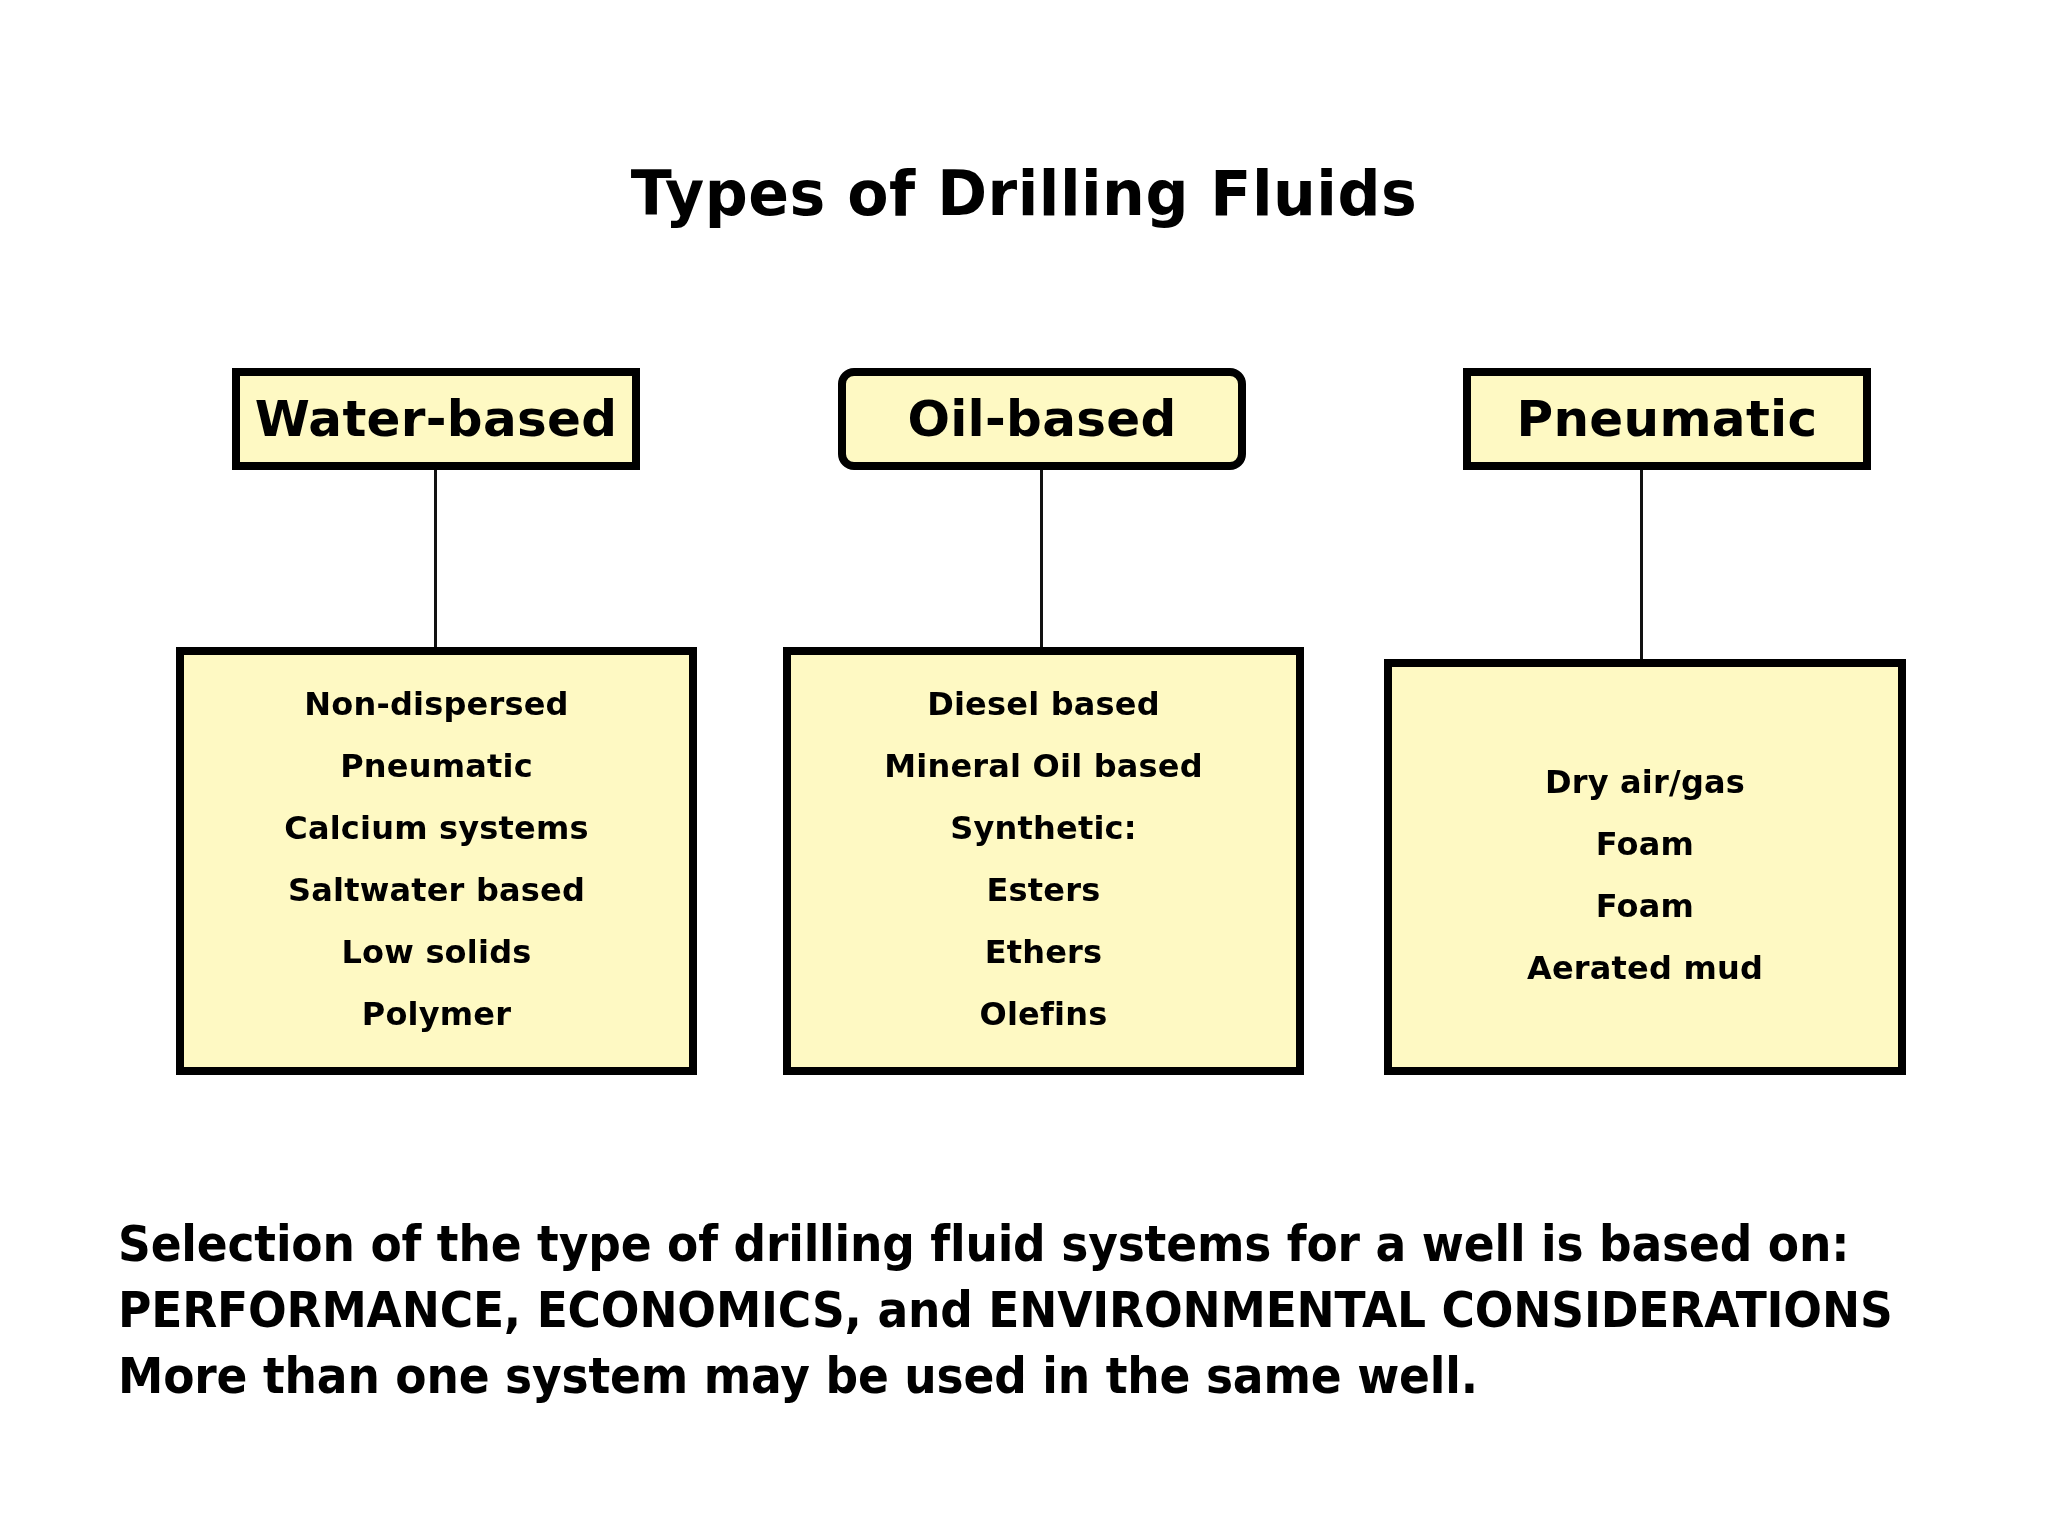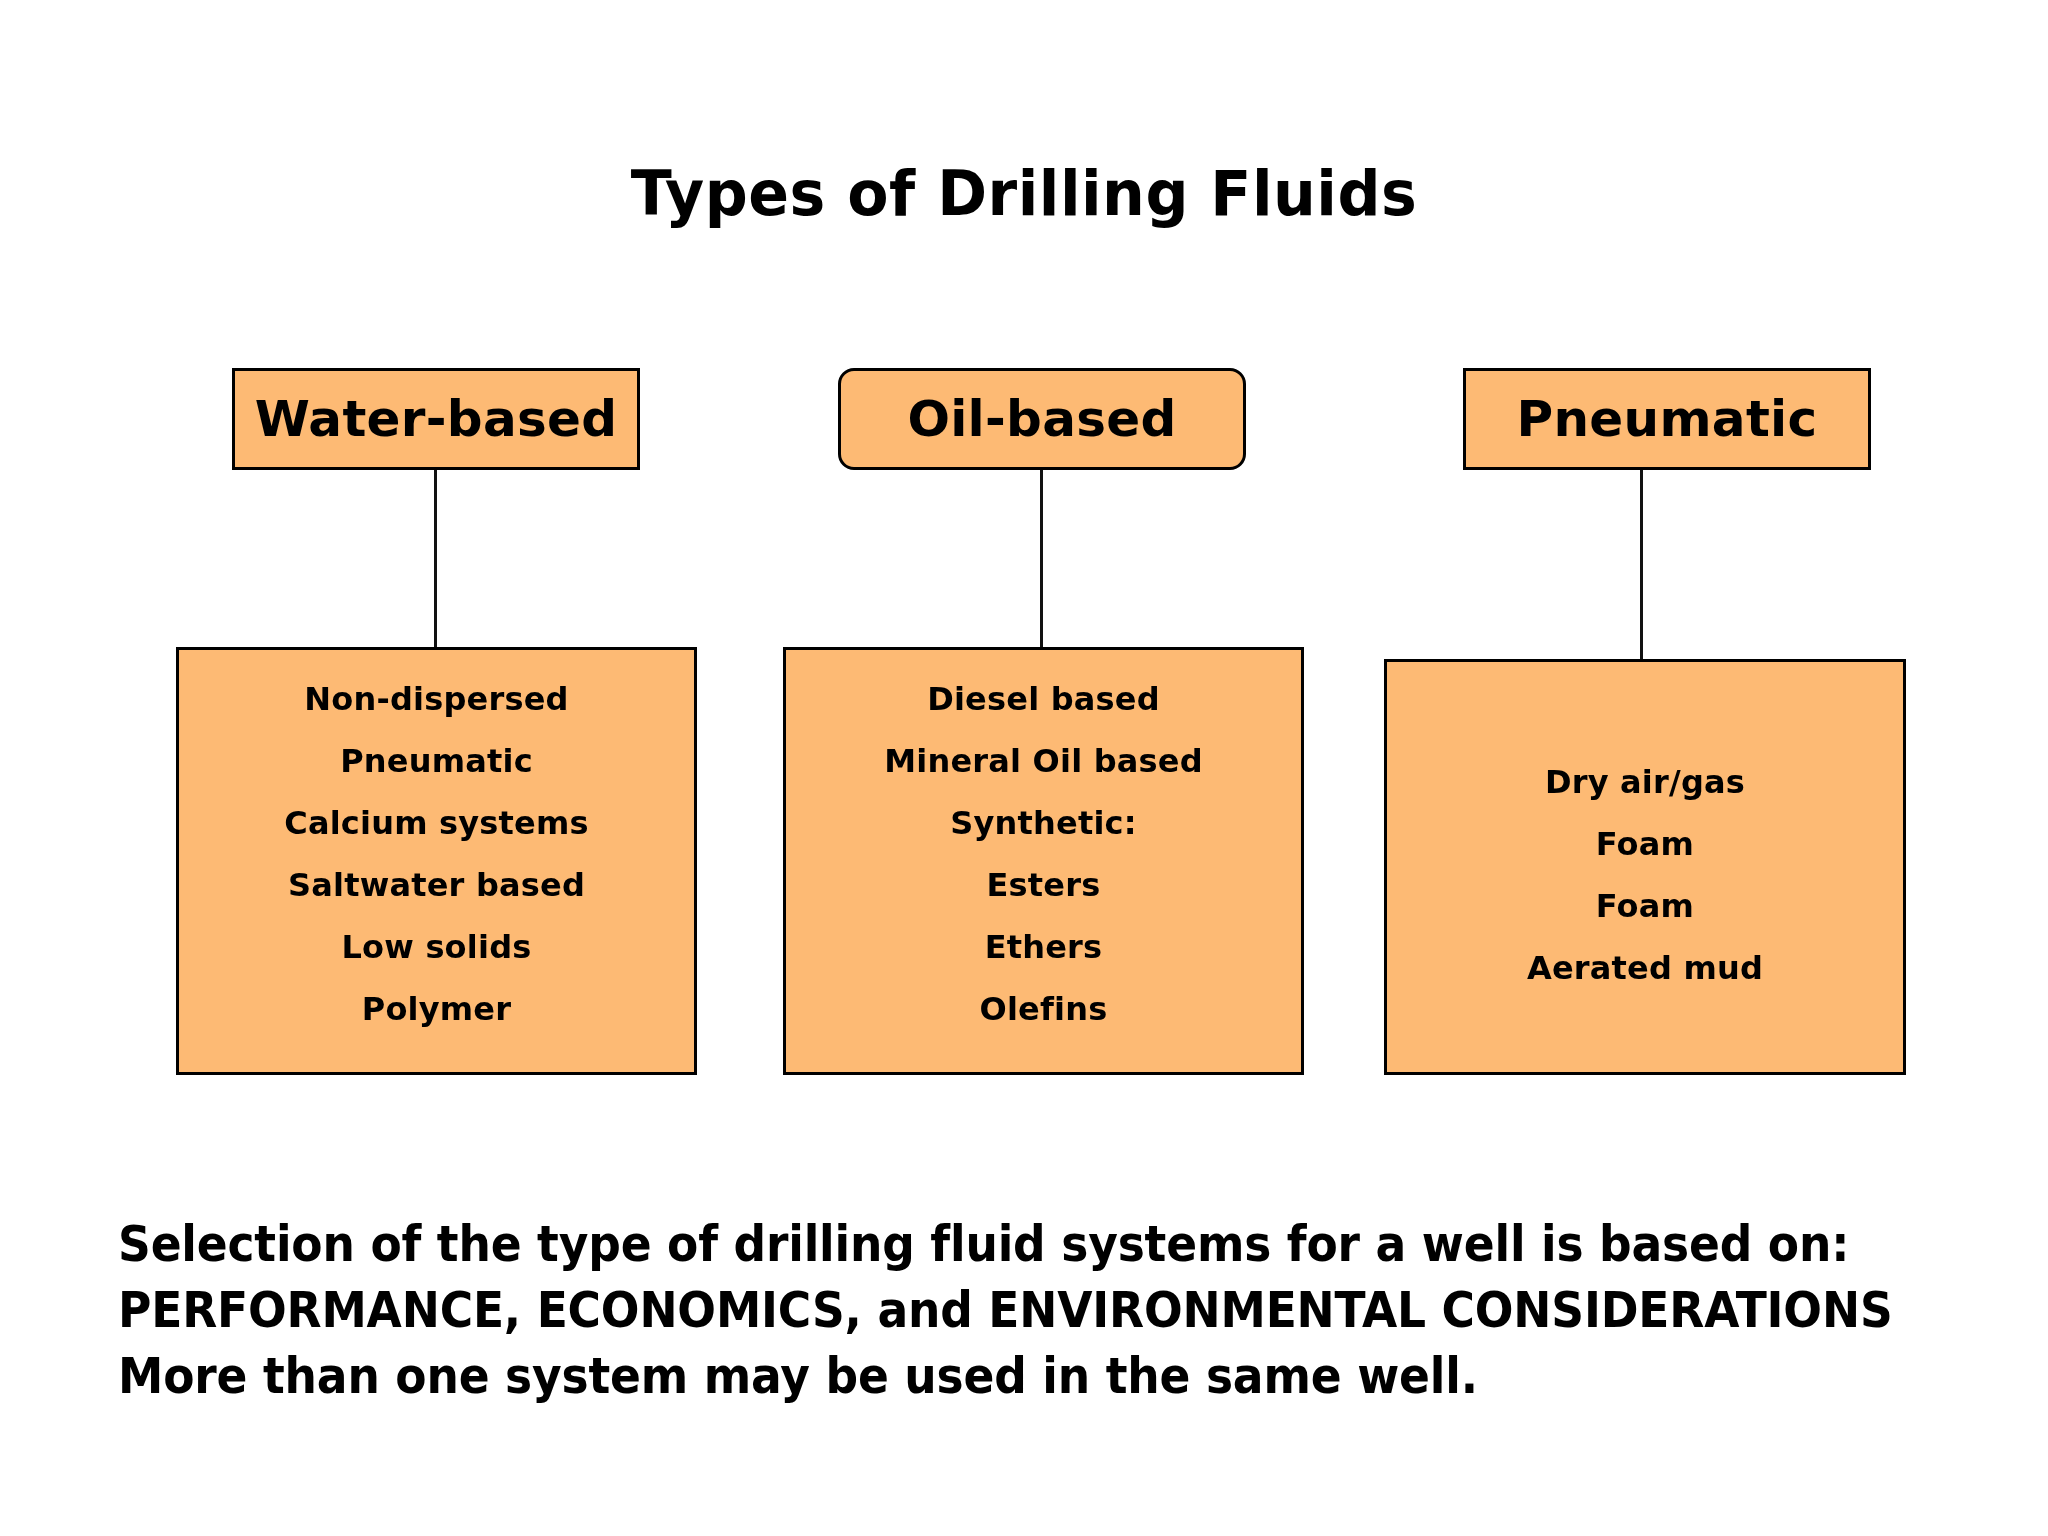--- a/index.html
+++ b/index.html
@@ -37,22 +37,22 @@
     line-height: 72px;
     transform: scaleX(0.97);
     transform-origin: center top;
     white-space: nowrap;
   }
 
   
   .box {
     position: absolute;
     box-sizing: border-box;
-    border: 3px solid #000000;
-    background: #fdba74;
+    border: 8px solid #000000;
+    background: #fef9c3;
   }
   .cat-box {
     display: flex;
     align-items: center;
     justify-content: center;
     font-weight: bold;
     font-size: 50px;
     line-height: 56px;
     letter-spacing: 0.3px;
     white-space: nowrap;

